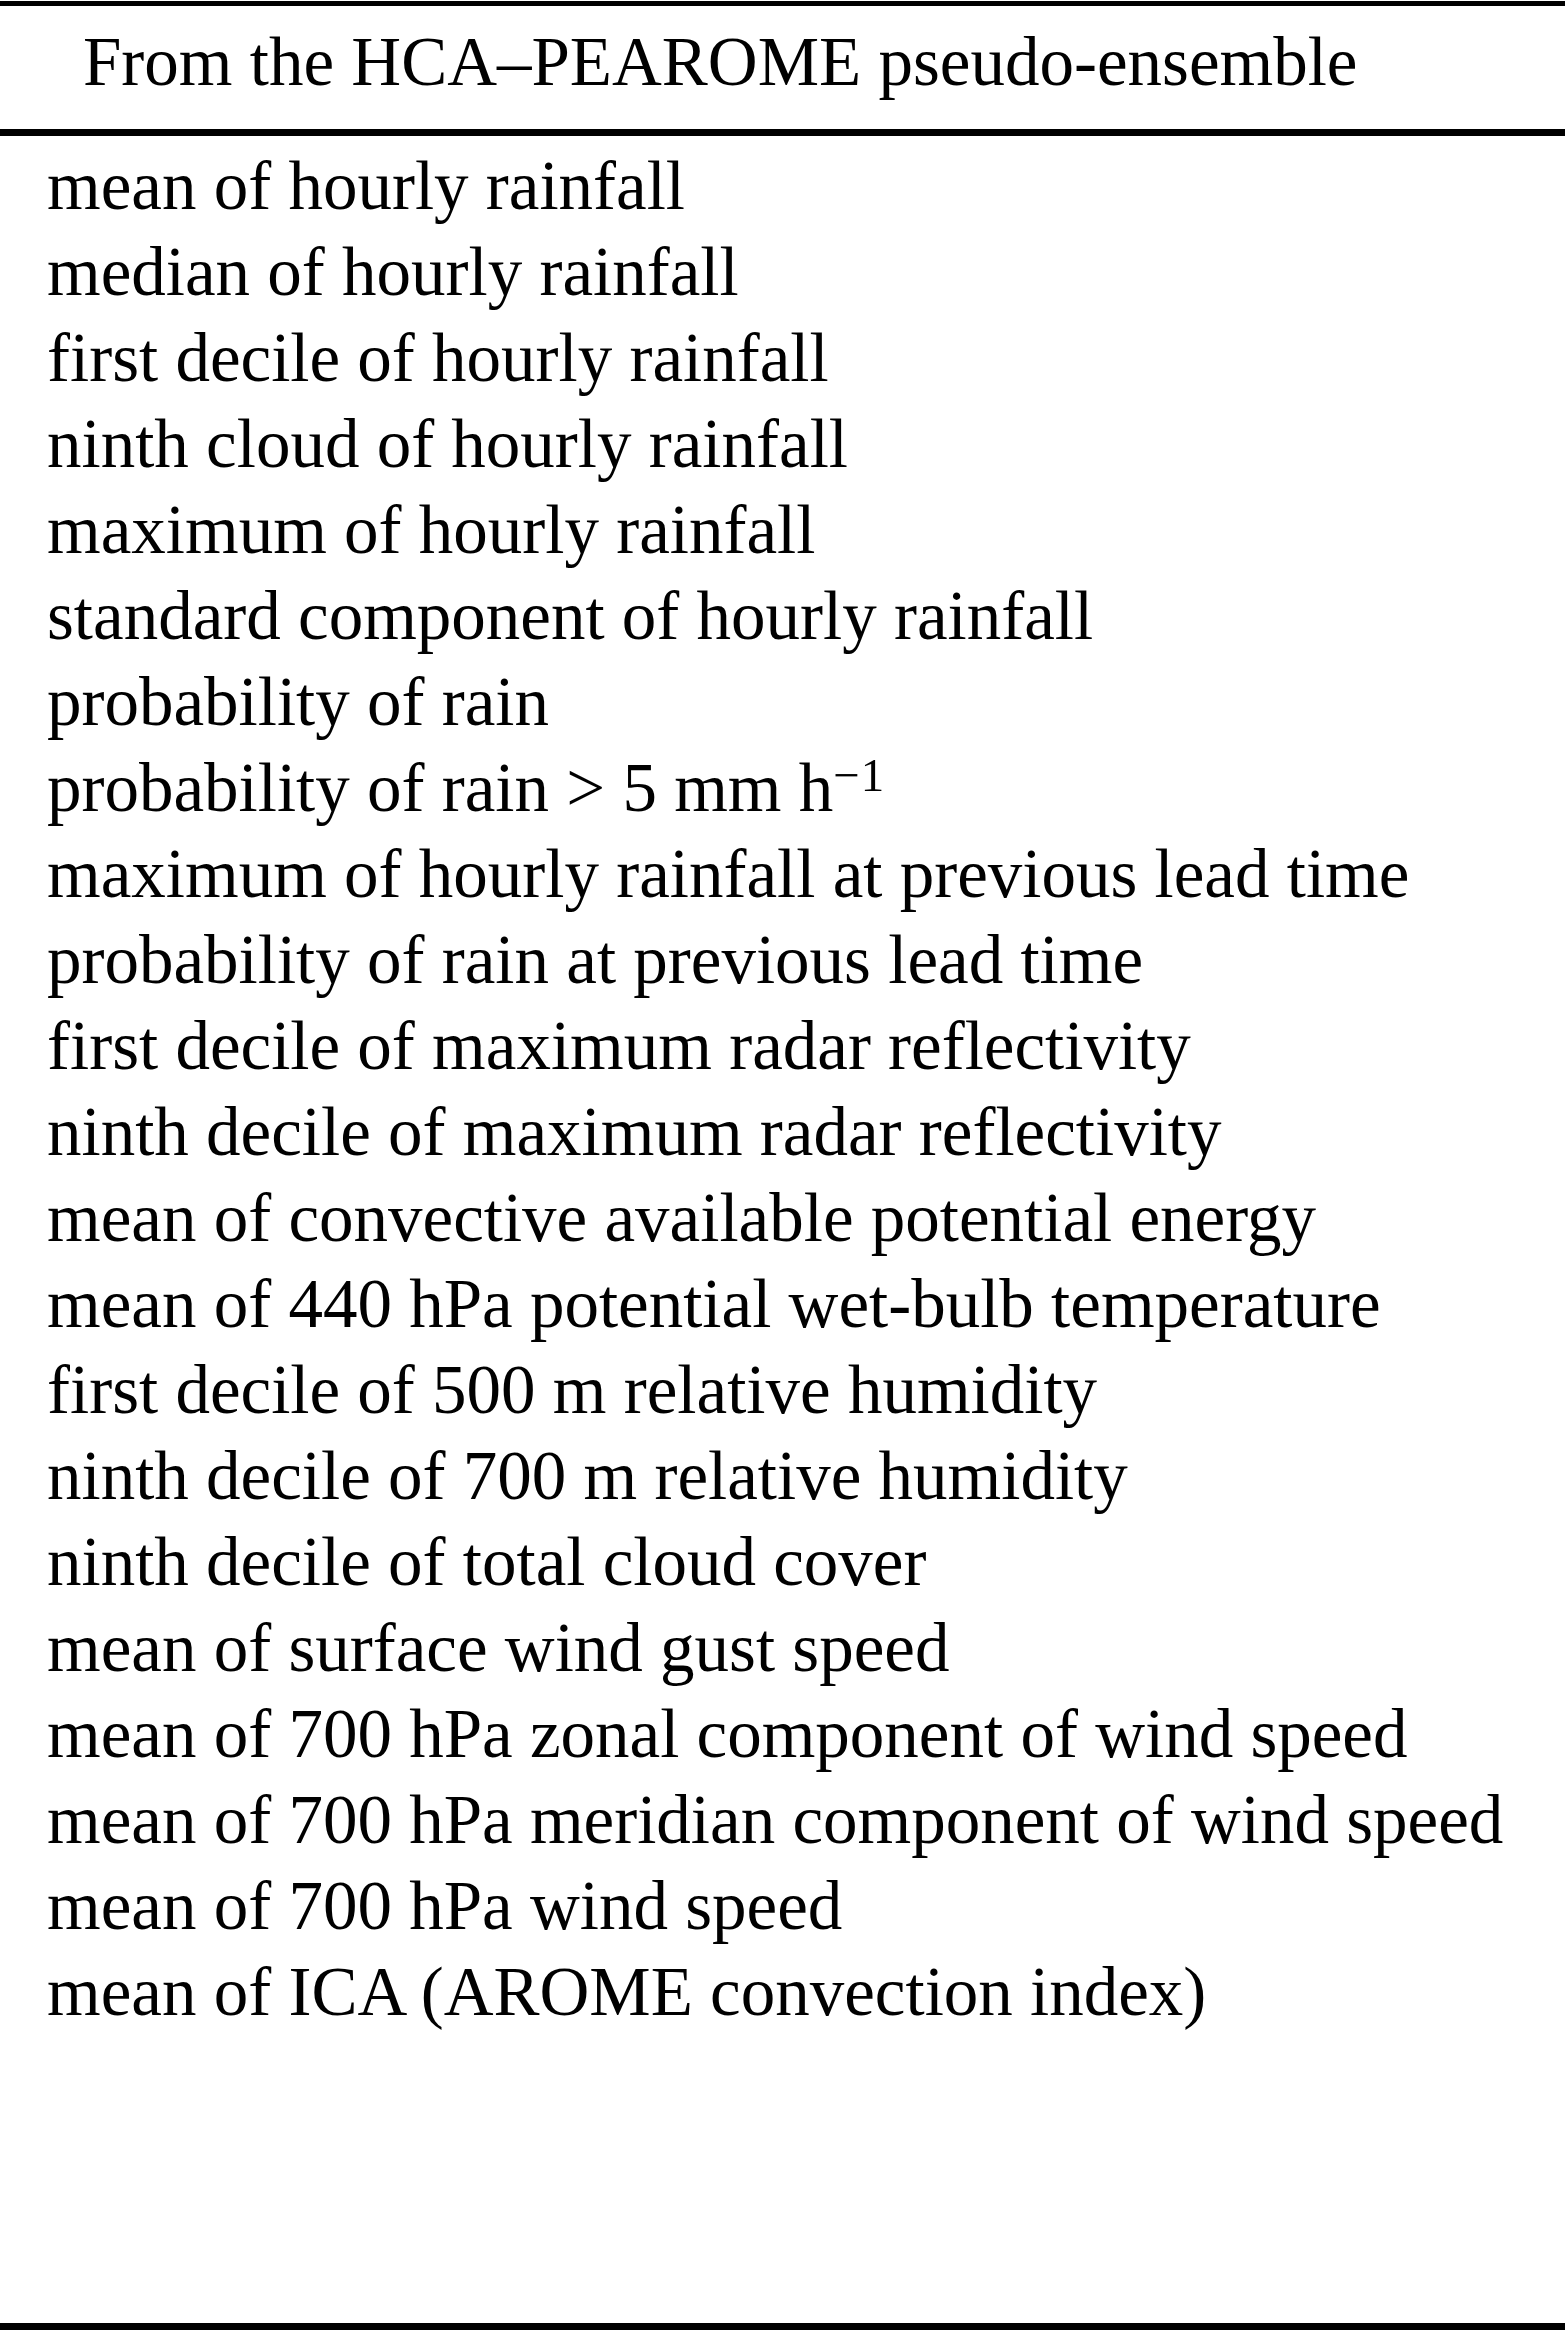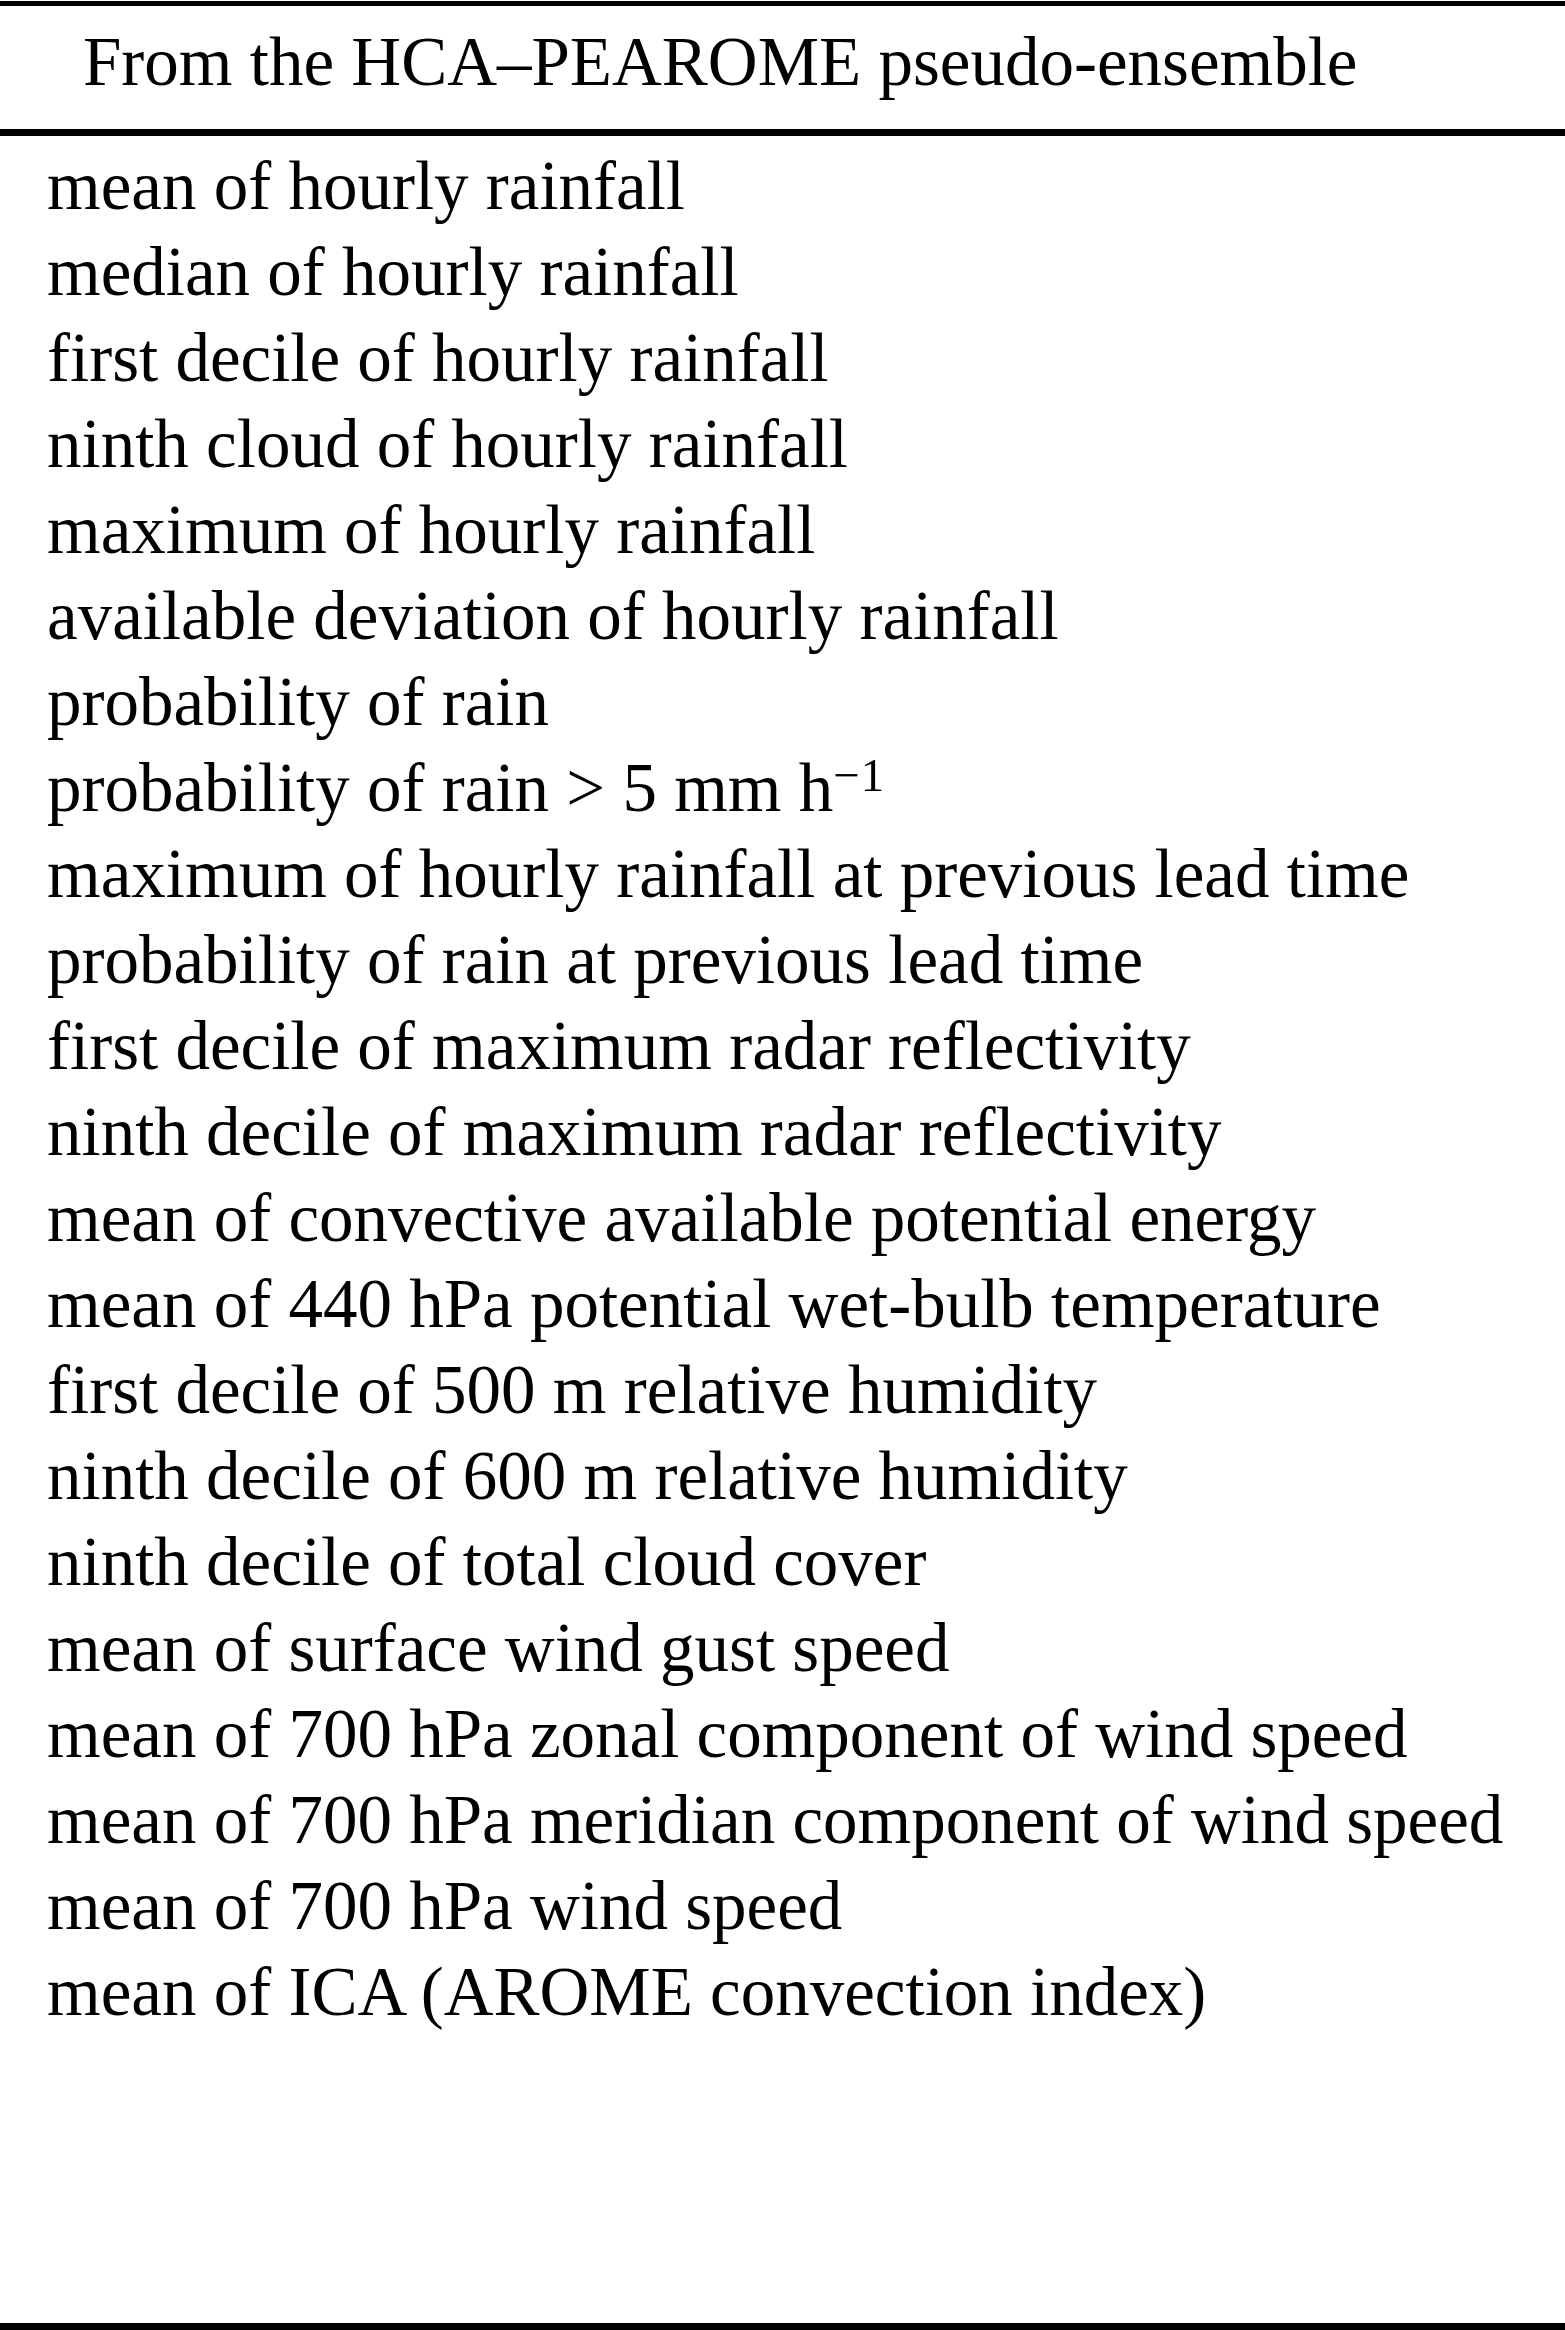--- a/index.html
+++ b/index.html
@@ -65,31 +65,31 @@
 <div class="page">
   <div class="rule rule-top"></div>
   <div class="table-header">From the HCA–PEAROME pseudo-ensemble</div>
   <div class="rule rule-mid"></div>
   <div class="rows">
       <div class="row"><span>mean of hourly rainfall</span></div>
       <div class="row"><span>median of hourly rainfall</span></div>
       <div class="row"><span>first decile of hourly rainfall</span></div>
       <div class="row"><span>ninth cloud of hourly rainfall</span></div>
       <div class="row"><span>maximum of hourly rainfall</span></div>
-      <div class="row"><span>available deviation of hourly rainfall</span></div>
+      <div class="row"><span>standard component of hourly rainfall</span></div>
       <div class="row"><span>probability of rain</span></div>
       <div class="row"><span>probability of rain &gt; 5 mm h</span><sup>−1</sup></div>
       <div class="row"><span>maximum of hourly rainfall at previous lead time</span></div>
       <div class="row"><span>probability of rain at previous lead time</span></div>
       <div class="row"><span>first decile of maximum radar reflectivity</span></div>
       <div class="row"><span>ninth decile of maximum radar reflectivity</span></div>
       <div class="row"><span>mean of convective available potential energy</span></div>
       <div class="row"><span>mean of 440 hPa potential wet-bulb temperature</span></div>
       <div class="row"><span>first decile of 500 m relative humidity</span></div>
-      <div class="row"><span>ninth decile of 600 m relative humidity</span></div>
+      <div class="row"><span>ninth decile of 700 m relative humidity</span></div>
       <div class="row"><span>ninth decile of total cloud cover</span></div>
       <div class="row"><span>mean of surface wind gust speed</span></div>
       <div class="row"><span>mean of 700 hPa zonal component of wind speed</span></div>
       <div class="row"><span>mean of 700 hPa meridian component of wind speed</span></div>
       <div class="row"><span>mean of 700 hPa wind speed</span></div>
       <div class="row"><span>mean of ICA (AROME convection index)</span></div>
     </div>
   <div class="rule rule-bottom"></div>
 </div>
 

